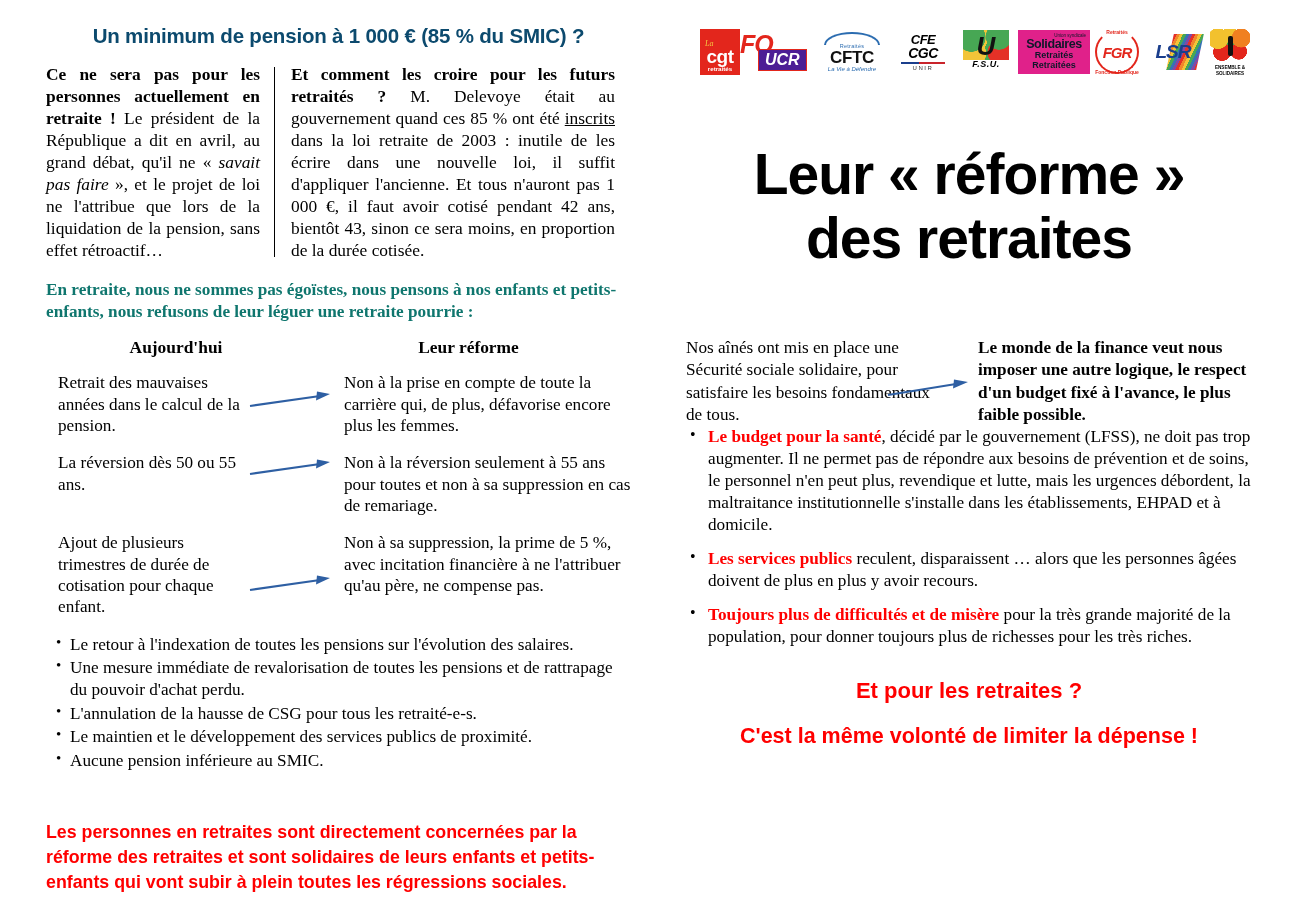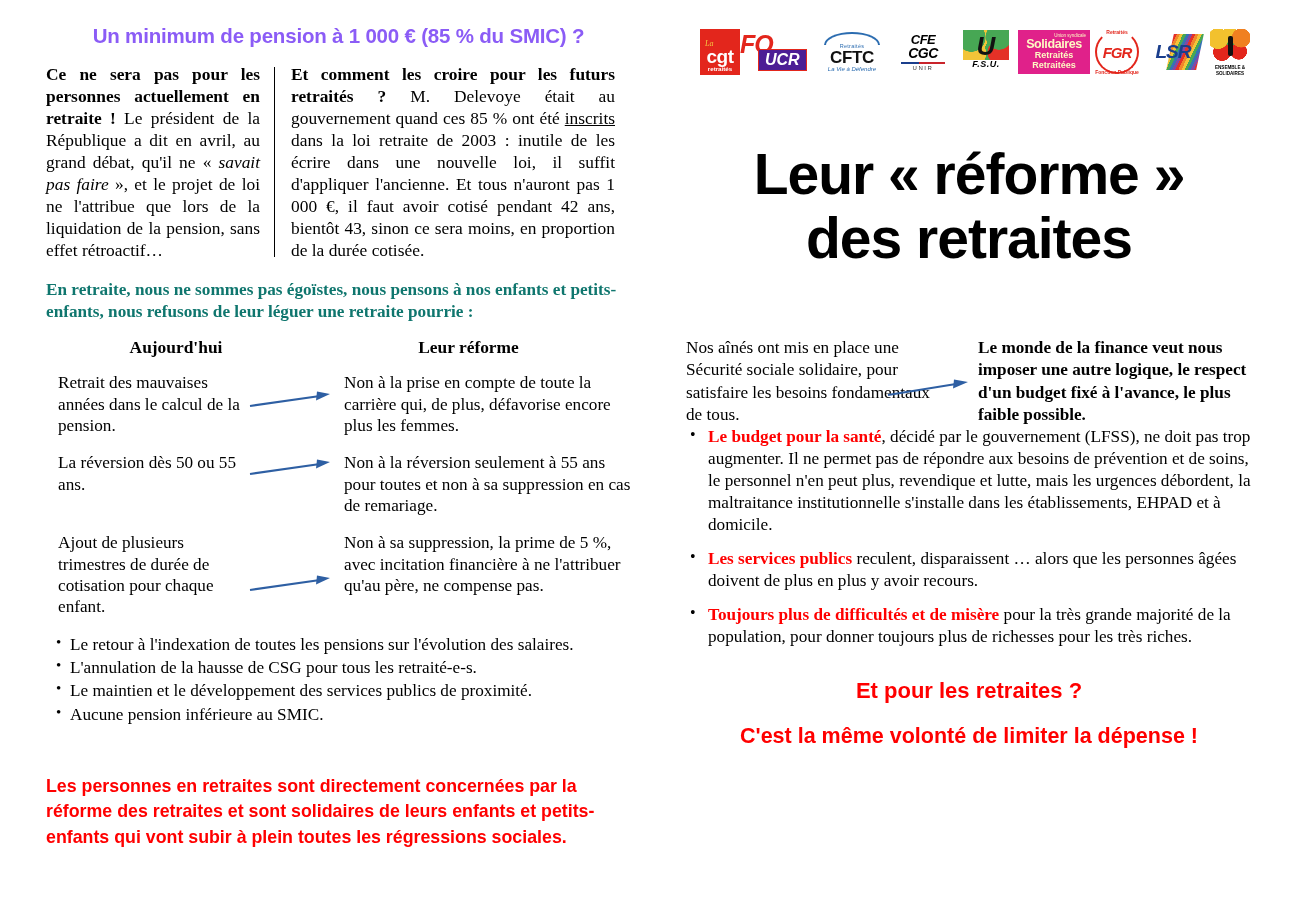--- a/index.html
+++ b/index.html
@@ -12,21 +12,21 @@
     font-family: "Liberation Serif", serif;
     color: #000000;
     overflow: hidden;
   }
   .page { position: relative; width: 1290px; height: 908px; }
 
   
   .left-panel { position: absolute; left: 46px; top: 24px; width: 585px; }
 
   .headline-red {
-    color: #8b5cf6;
+    color: #0c4a6e;
     font-family: "Liberation Sans", sans-serif;
     font-weight: bold;
     font-size: 20.5px;
     text-align: center;
     letter-spacing: -0.2px;
     margin: 0 0 14px 0;
     line-height: 1.2;
   }
 
   .two-col {
@@ -172,21 +172,21 @@
       radial-gradient(circle at 78% 22%, #3EA34B 0 30%, transparent 31%),
       radial-gradient(circle at 80% 75%, #E3261C 0 28%, transparent 29%),
       radial-gradient(circle at 22% 78%, #F2C12E 0 30%, transparent 31%),
       linear-gradient(120deg,#F2C12E 0 50%,#3EA34B 50% 100%);
     opacity: 0.95;
   }
   .logo-fsu .u { position: relative; font-size: 26px; font-weight: bold; font-style: italic; color: #111; line-height: 0.9; z-index: 2; }
   .logo-fsu .fsu { position: relative; font-size: 9px; font-weight: bold; font-style: italic; z-index: 2; letter-spacing: 0.5px; }
 
   .logo-solidaires {
-    width: 72px; height: 44px; background: #E0218A; color: #fef9c3;
+    width: 72px; height: 44px; background: #E0218A; color: #0f172a;
     display: flex; flex-direction: column; align-items: center; justify-content: center;
     font-family: "Liberation Sans", sans-serif; padding: 2px;
   }
   .logo-solidaires .tiny { font-size: 4.5px; align-self: flex-end; margin-right: 2px; }
   .logo-solidaires .sol { font-size: 12.5px; font-weight: bold; letter-spacing: -0.4px; line-height: 1; }
   .logo-solidaires .rl { font-size: 9px; font-weight: bold; line-height: 1.1; }
 
   .logo-fgr {
     width: 54px; height: 48px; position: relative;
     display: flex; align-items: center; justify-content: center;
@@ -339,20 +339,21 @@
             <polygon points="88,46 74,52.5 75,43.5" fill="#2E5FA3"></polygon>
           </svg>
         </div>
         <div class="cell-right">Non à sa suppression, la prime de 5 %, avec incitation financière à ne l'attribuer qu'au père, ne compense pas.</div>
       </div>
     </div>
 
 
     <ul class="bullets">
       <li>Le retour à l'indexation de toutes les pensions sur l'évolution des salaires.</li>
+      <li>Une mesure immédiate de revalorisation de toutes les pensions et de rattrapage du pouvoir d'achat perdu.</li>
       <li>L'annulation de la hausse de CSG pour tous les retraité-e-s.</li>
       <li>Le maintien et le développement des services publics de proximité.</li>
       <li>Aucune pension inférieure au SMIC.</li>
     </ul>
 
     <div class="closing-left">Les personnes en retraites sont directement concernées par la réforme des retraites et sont solidaires de leurs enfants et petits-enfants qui vont subir à plein toutes les régressions sociales.</div>
   </div>
 
   <div class="right-panel">
 

